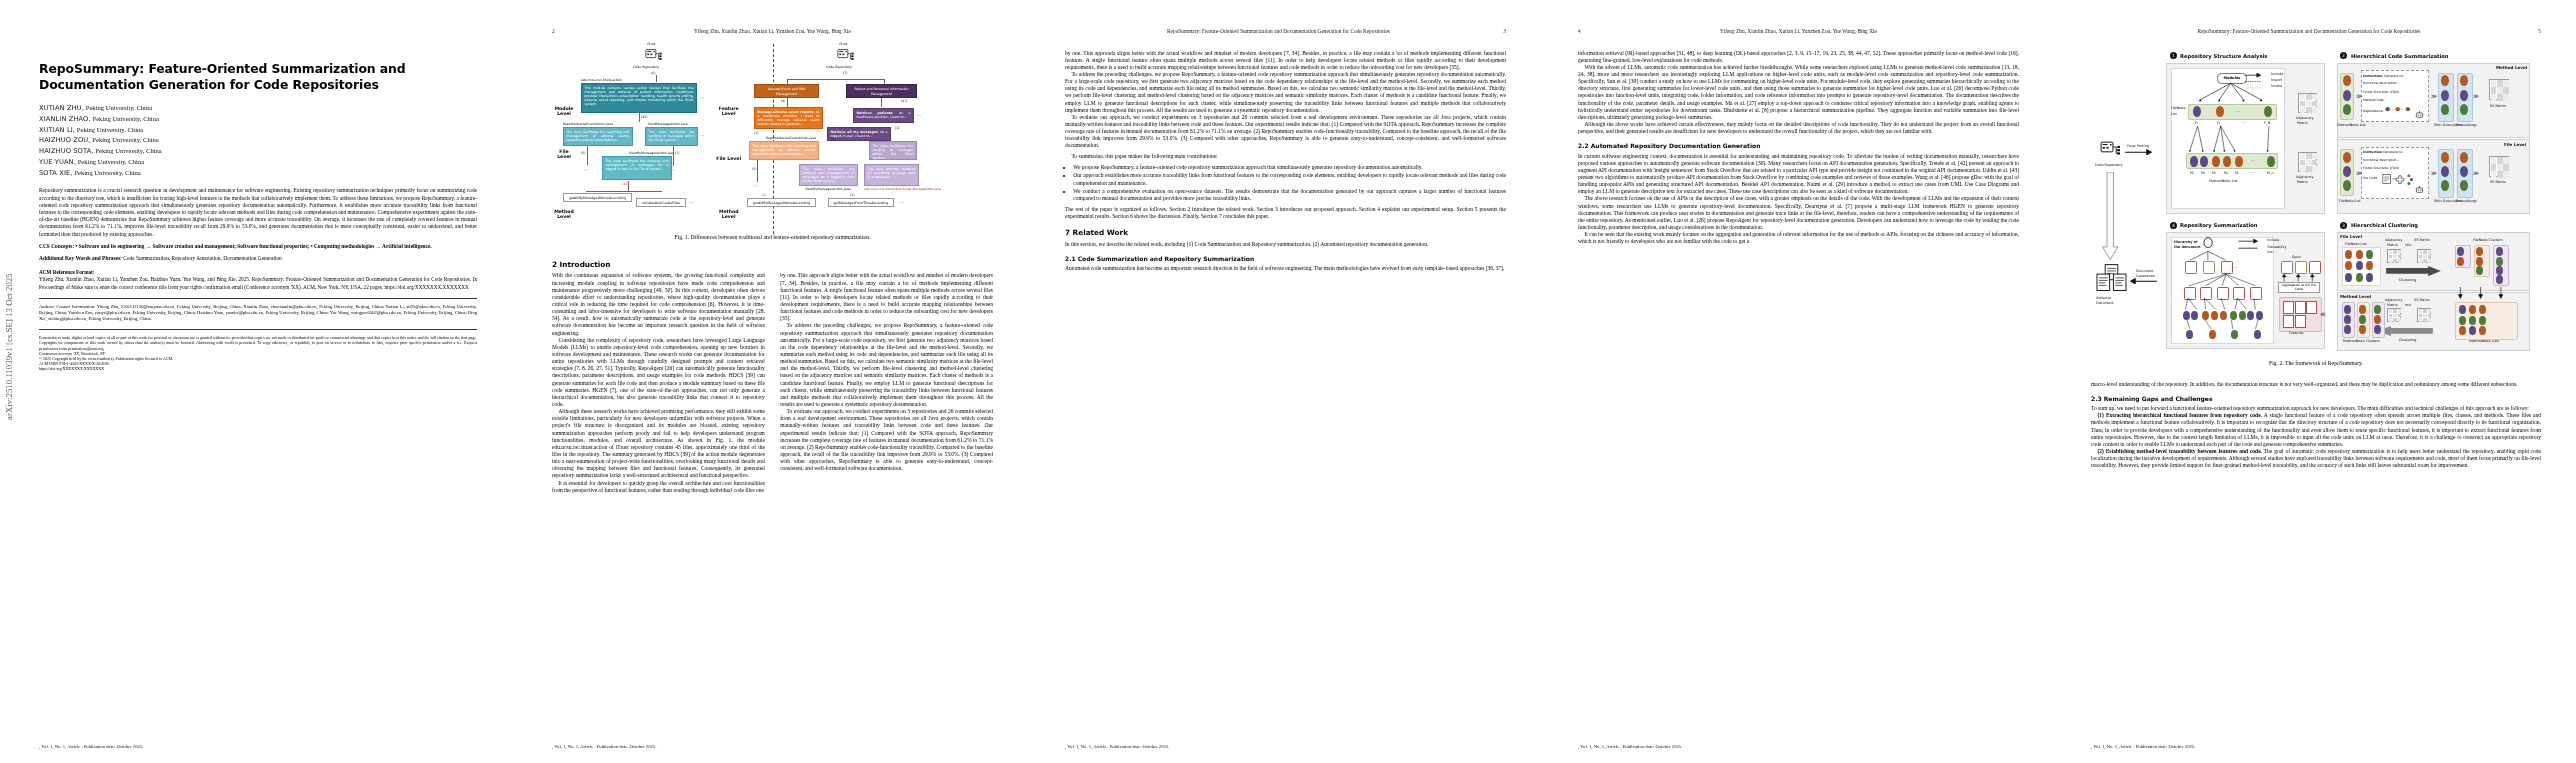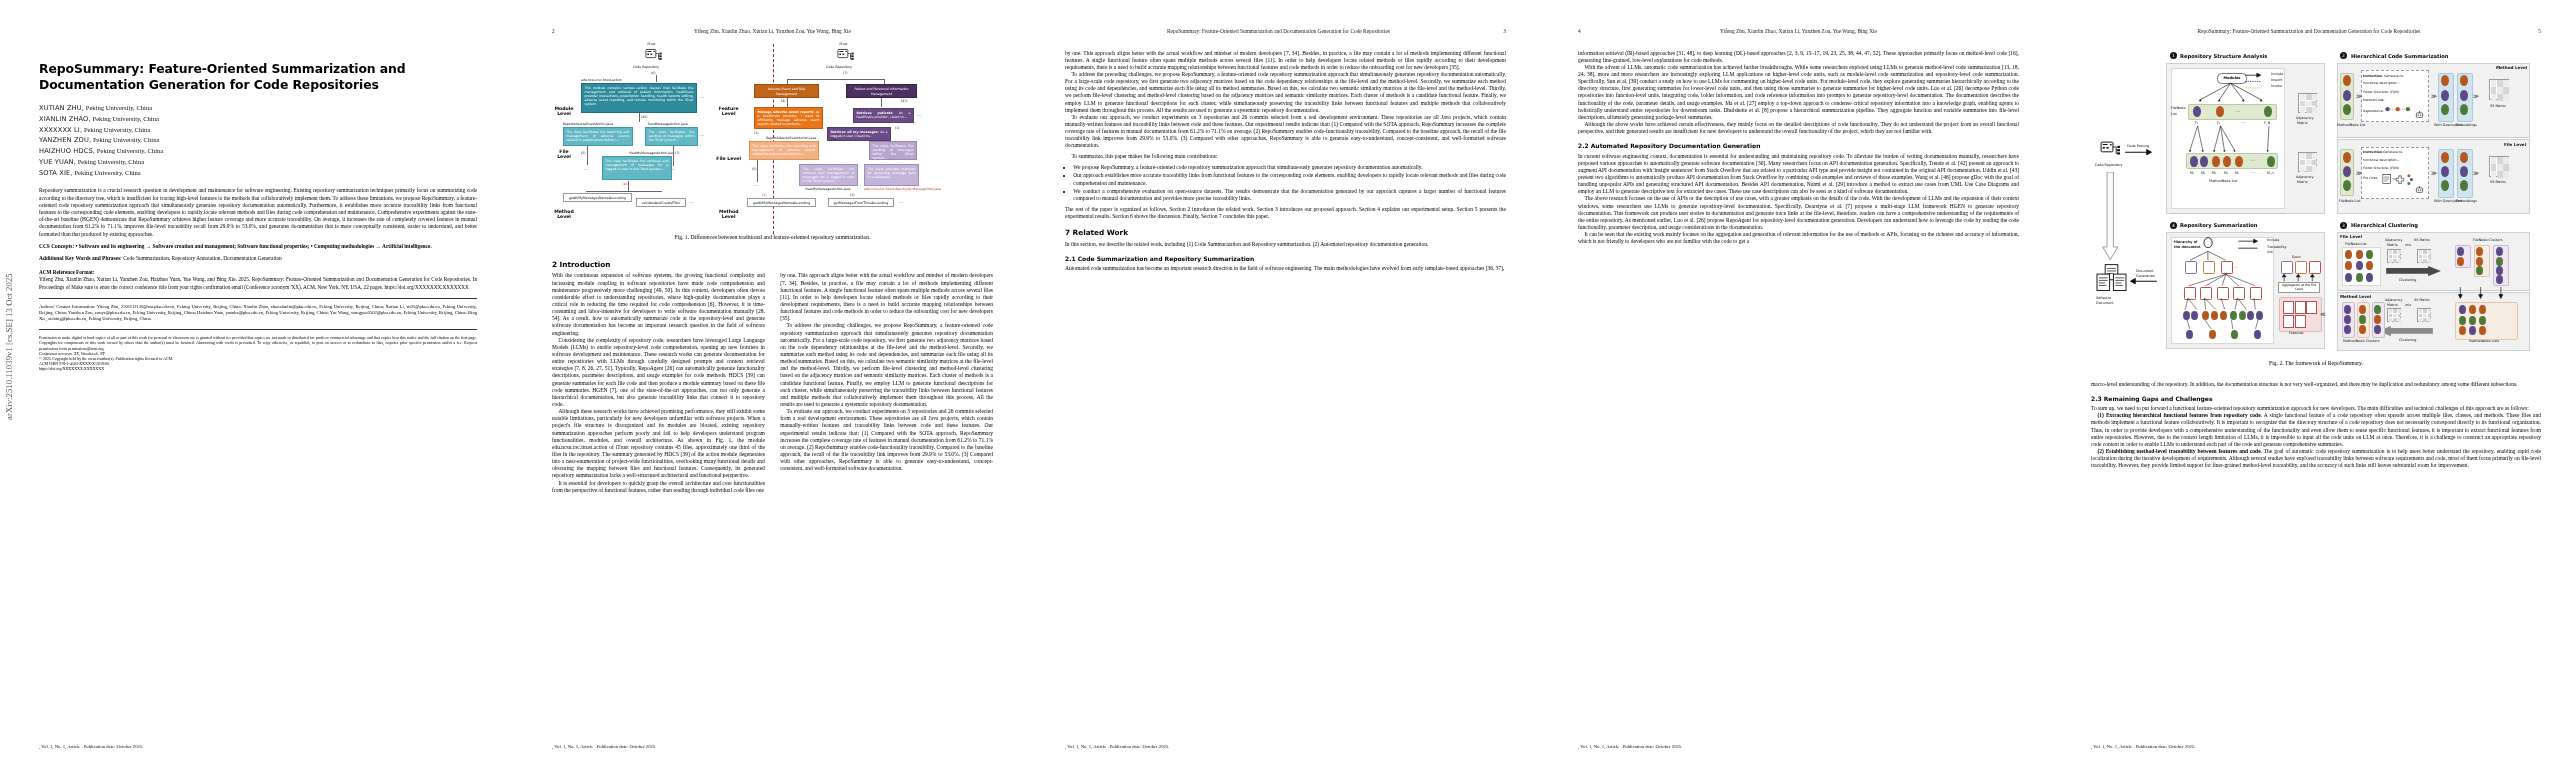--- a/index.html
+++ b/index.html
@@ -95,23 +95,23 @@
 <div class="spread">
 
   <div class="page p1">
     <div class="arxiv">arXiv:2510.11039v1  [cs.SE]  13 Oct 2025</div>
 
     <h1 class="title">RepoSummary: Feature-Oriented Summarization and Documentation Generation for Code Repositories</h1>
 
     <div class="authors">
       <div><span class="nm">XUTIAN ZHU,</span> <span class="af">Peking University, China</span></div>
       <div><span class="nm">XIANLIN ZHAO,</span> <span class="af">Peking University, China</span></div>
-      <div><span class="nm">XXXXXXX LI,</span> <span class="af">Peking University, China</span></div>
-      <div><span class="nm">YANZHEN ZOU,</span> <span class="af">Peking University, China</span></div>
-      <div><span class="nm">HAIZHUO HDCS,</span> <span class="af">Peking University, China</span></div>
+      <div><span class="nm">XUTIAN LI,</span> <span class="af">Peking University, China</span></div>
+      <div><span class="nm">HAIZHUO ZOU,</span> <span class="af">Peking University, China</span></div>
+      <div><span class="nm">HAIZHUO SOTA,</span> <span class="af">Peking University, China</span></div>
       <div><span class="nm">YUE YUAN,</span> <span class="af">Peking University, China</span></div>
       <div><span class="nm">SOTA XIE,</span> <span class="af">Peking University, China</span></div>
     </div>
 
     <div class="abstract">
       <p>Repository summarization is a crucial research question in development and maintenance for software engineering. Existing repository summarization techniques primarily focus on summarizing code according to the directory tree, which is insufficient for tracing high-level features to the methods that collaboratively implement them. To address these limitations, we propose RepoSummary, a feature-oriented code repository summarization approach that simultaneously generates repository documentation automatically. Furthermore, it establishes more accurate traceability links from functional features to the corresponding code elements, enabling developers to rapidly locate relevant methods and files during code comprehension and maintenance. Comprehensive experiments against the state-of-the-art baseline (HGEN) demonstrate that RepoSummary achieves higher feature coverage and more accurate traceability. On average, it increases the rate of completely covered features in manual documentation from 61.2% to 71.1%, improves file-level traceability recall from 29.9% to 53.0%, and generates documentation that is more conceptually consistent, easier to understand, and better formatted than that produced by existing approaches.</p>
     </div>
 
     <div class="ccs">
       <span class="b">CCS Concepts:</span>

